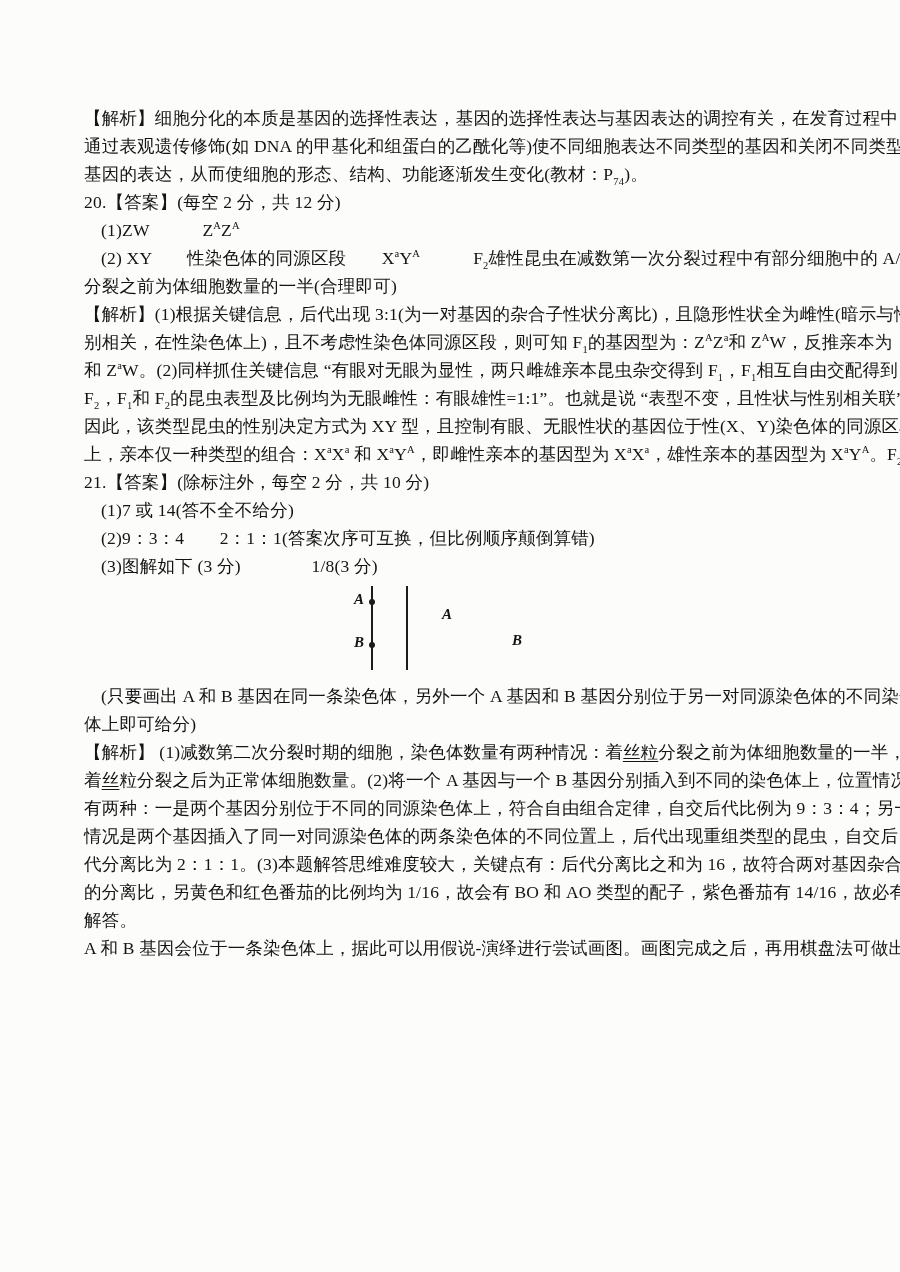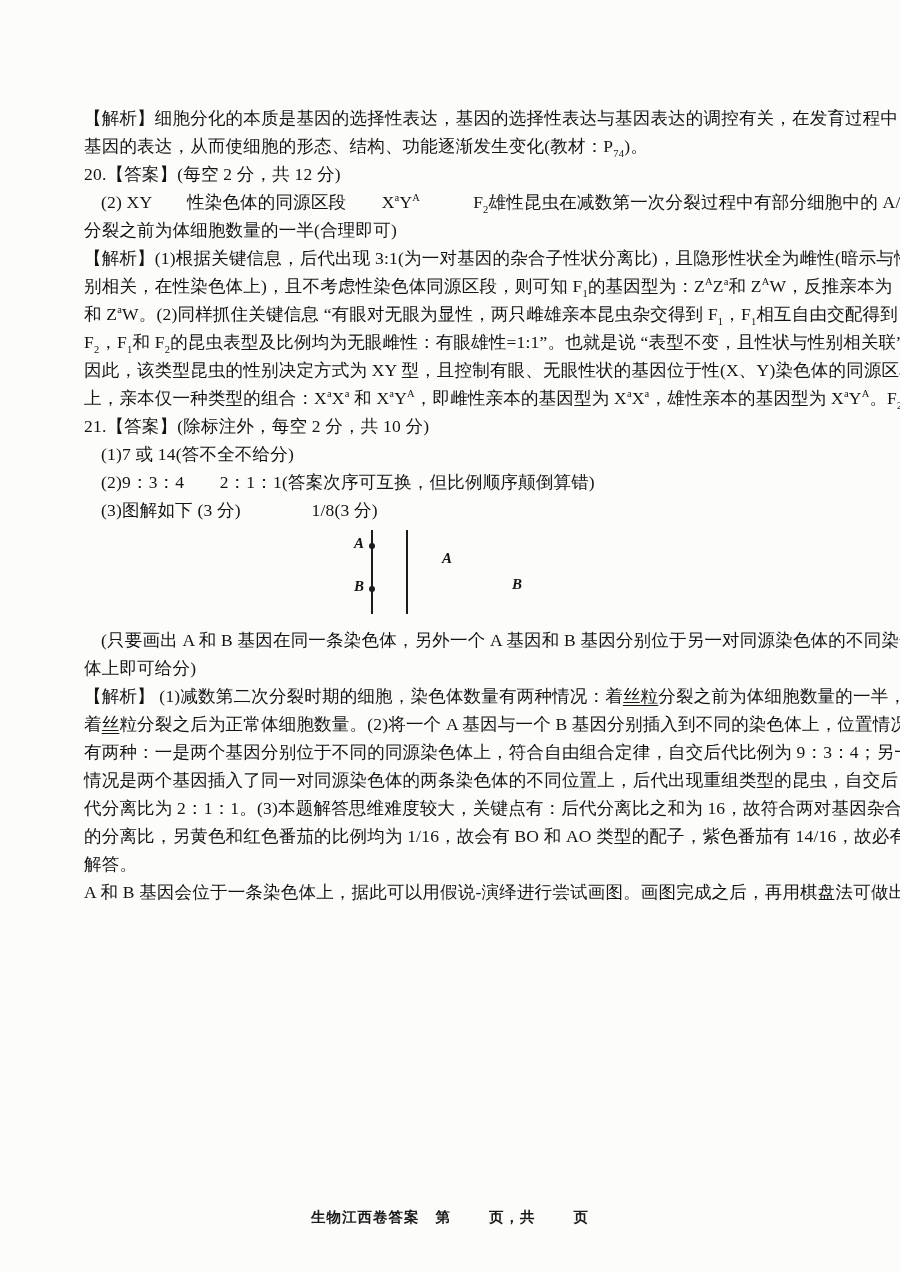--- a/index.html
+++ b/index.html
@@ -56,26 +56,28 @@
   .footer .seg-wide{margin-left:38px;}
 </style>
 </head>
 <body>
 
 <div class="page">
   <div class="content">
 
     <div class="block">
         <div class="line">【解析】细胞分化的本质是基因的选择性表达，基因的选择性表达与基因表达的调控有关，在发育过程中，</div>
+        <div class="line">通过表观遗传修饰(如 DNA 的甲基化和组蛋白的乙酰化等)使不同细胞表达不同类型的基因和关闭不同类型</div>
         <div class="line">基因的表达，从而使细胞的形态、结构、功能逐渐发生变化(教材：P<sub>74</sub>)。</div>
       </div>
 
     <div class="line">20.【答案】(每空 2 分，共 12 分)</div>
 
     <div class="block">
+        <div class="line indent">(1)ZW　　　Z<sup>A</sup>Z<sup>A</sup></div>
         <div class="line indent">(2) XY　　性染色体的同源区段　　X<sup>a</sup>Y<sup>A</sup>　　　F<sub>2</sub>雄性昆虫在减数第一次分裂过程中有部分细胞中的 A/a</div>
         <div class="line">分裂之前为体细胞数量的一半(合理即可)</div>
       </div>
 
     <div class="block">
         <div class="line">【解析】(1)根据关键信息，后代出现 3:1(为一对基因的杂合子性状分离比)，且隐形性状全为雌性(暗示与性</div>
         <div class="line">别相关，在性染色体上)，且不考虑性染色体同源区段，则可知 F<sub>1</sub>的基因型为：Z<sup>A</sup>Z<sup>a</sup>和 Z<sup>A</sup>W，反推亲本为　ZZ</div>
         <div class="line">和 Z<sup>a</sup>W。(2)同样抓住关键信息 “有眼对无眼为显性，两只雌雄亲本昆虫杂交得到 F<sub>1</sub>，F<sub>1</sub>相互自由交配得到</div>
         <div class="line">F<sub>2</sub>，F<sub>1</sub>和 F<sub>2</sub>的昆虫表型及比例均为无眼雌性：有眼雄性=1:1”。也就是说 “表型不变，且性状与性别相关联”。</div>
         <div class="line">因此，该类型昆虫的性别决定方式为 XY 型，且控制有眼、无眼性状的基因位于性(X、Y)染色体的同源区段</div>
@@ -112,16 +114,13 @@
         <div class="line">有两种：一是两个基因分别位于不同的同源染色体上，符合自由组合定律，自交后代比例为 9：3：4；另一</div>
         <div class="line">情况是两个基因插入了同一对同源染色体的两条染色体的不同位置上，后代出现重组类型的昆虫，自交后</div>
         <div class="line">代分离比为 2：1：1。(3)本题解答思维难度较大，关键点有：后代分离比之和为 16，故符合两对基因杂合</div>
         <div class="line">的分离比，另黄色和红色番茄的比例均为 1/16，故会有 BO 和 AO 类型的配子，紫色番茄有 14/16，故必有</div>
         <div class="line">解答。</div>
         <div class="line">A 和 B 基因会位于一条染色体上，据此可以用假说-演绎进行尝试画图。画图完成之后，再用棋盘法可做出</div>
       </div>
 
   </div>
 
-  <div class="footer">
-    <span>生物江西卷答案</span><span class="seg">第</span><span class="seg-wide">页，共</span><span class="seg-wide">页</span>
-  </div>
 </div>
 
 </body></html>

